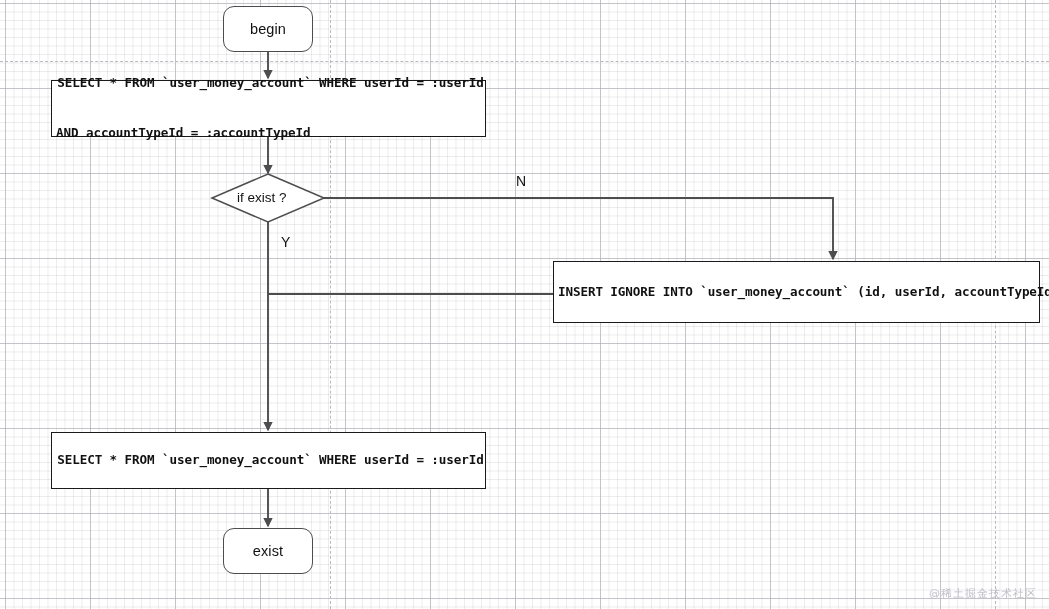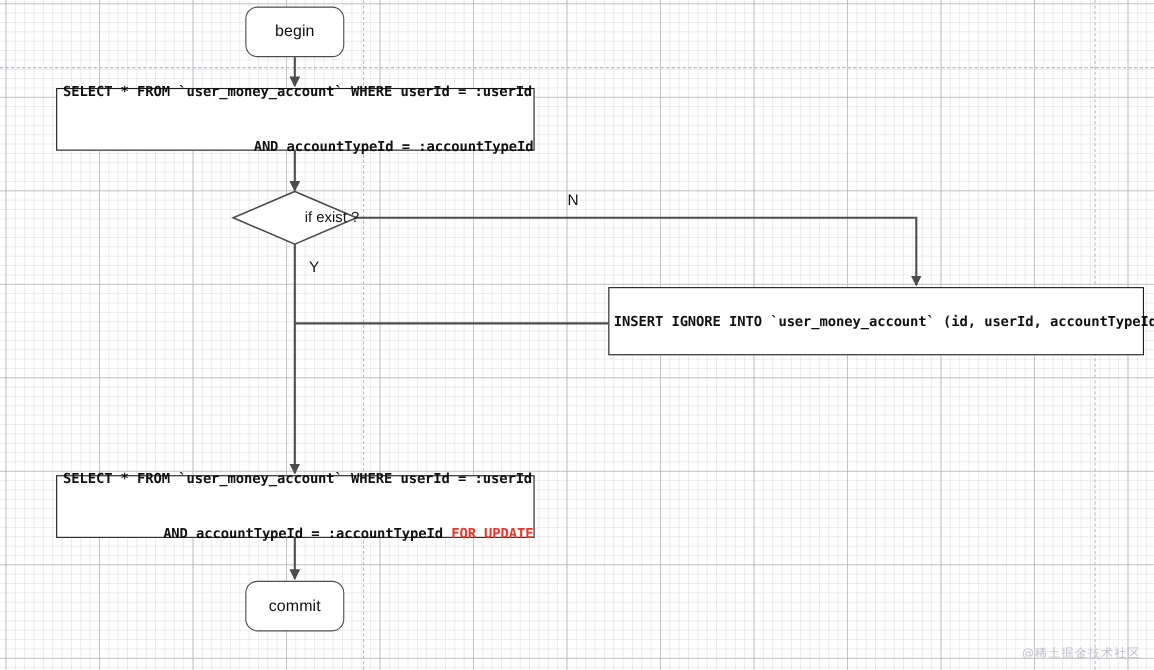--- a/index.html
+++ b/index.html
@@ -74,28 +74,27 @@
   .code-line {
     font-family: "DejaVu Sans Mono", "Liberation Mono", monospace;
     font-size: 12.6px;
     font-weight: bold;
     color: #111111;
     line-height: 1.0;
     white-space: pre;
     letter-spacing: -0.1px;
   }
   .code-line.l1 { text-align: center; padding-left: 4px; }
-  .code-line.l2 { text-align: right; padding-left: 4px; margin-top: 13px; }
+  .code-line.l2 { text-align: left; padding-left: 4px; margin-top: 13px; }
   .kw-red { color: #e8352b; }
   .decision-label {
     position: absolute;
     font-size: 13.5px;
     color: #111111;
     white-space: nowrap;
-    margin-left: 40px;
   }
   .branch-label {
     position: absolute;
     font-size: 14px;
     color: #111111;
     font-family: "Liberation Sans", sans-serif;
   }
   .watermark {
     position: absolute;
     right: 12px;
@@ -152,22 +151,21 @@
 
   <div class="branch-label" style="left:281px; top:234px;">Y</div>
   <div class="branch-label" style="left:516px; top:173px;">N</div>
 
   <div class="node process" style="left:553px; top:261px; width:487px; height:62px;">
     <div class="code-line l1">INSERT IGNORE INTO `user_money_account` (id, userId, accountTypeId)</div>
   </div>
 
   <div class="node process" style="left:51px; top:432px; width:435px; height:57px;">
     <div class="code-line l1">SELECT * FROM `user_money_account` WHERE userId = :userId</div>
-    <div class="code-line l2"><span>AND accountTypeId = :accountTypeId </span><span class="kw-red">FOR UPDATE</span></div>
   </div>
 
   <div class="node terminal" style="left:223px; top:528px; width:90px; height:46px;">
-    <span>commit</span>
+    <span>exist</span>
   </div>
 
   <div class="watermark">@稀土掘金技术社区</div>
 
 </div>
 
 </body></html>

